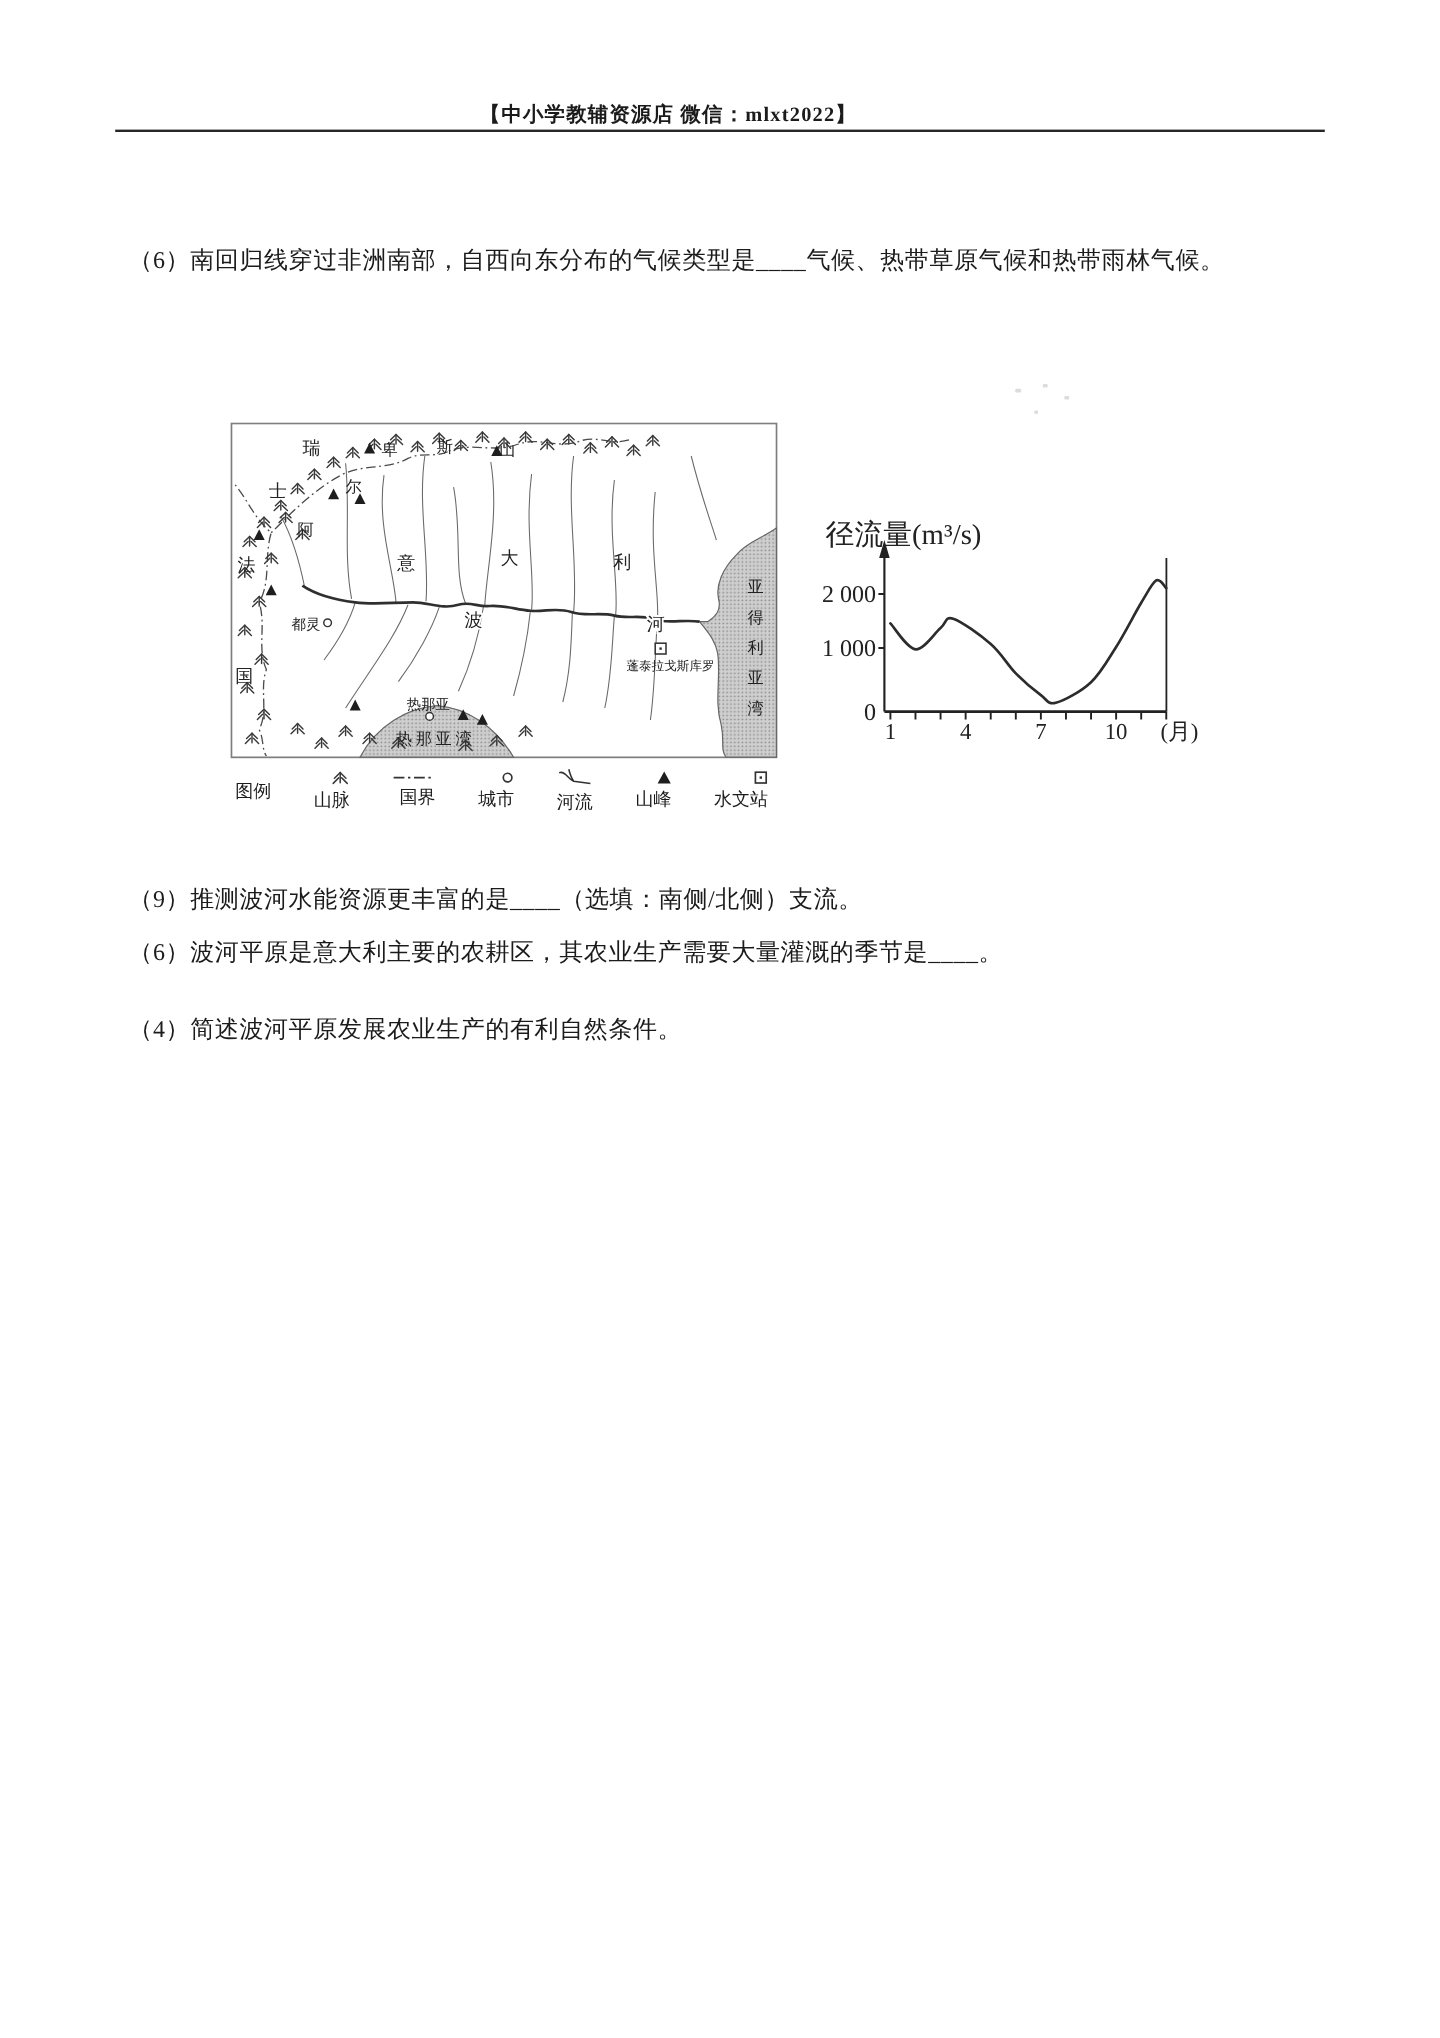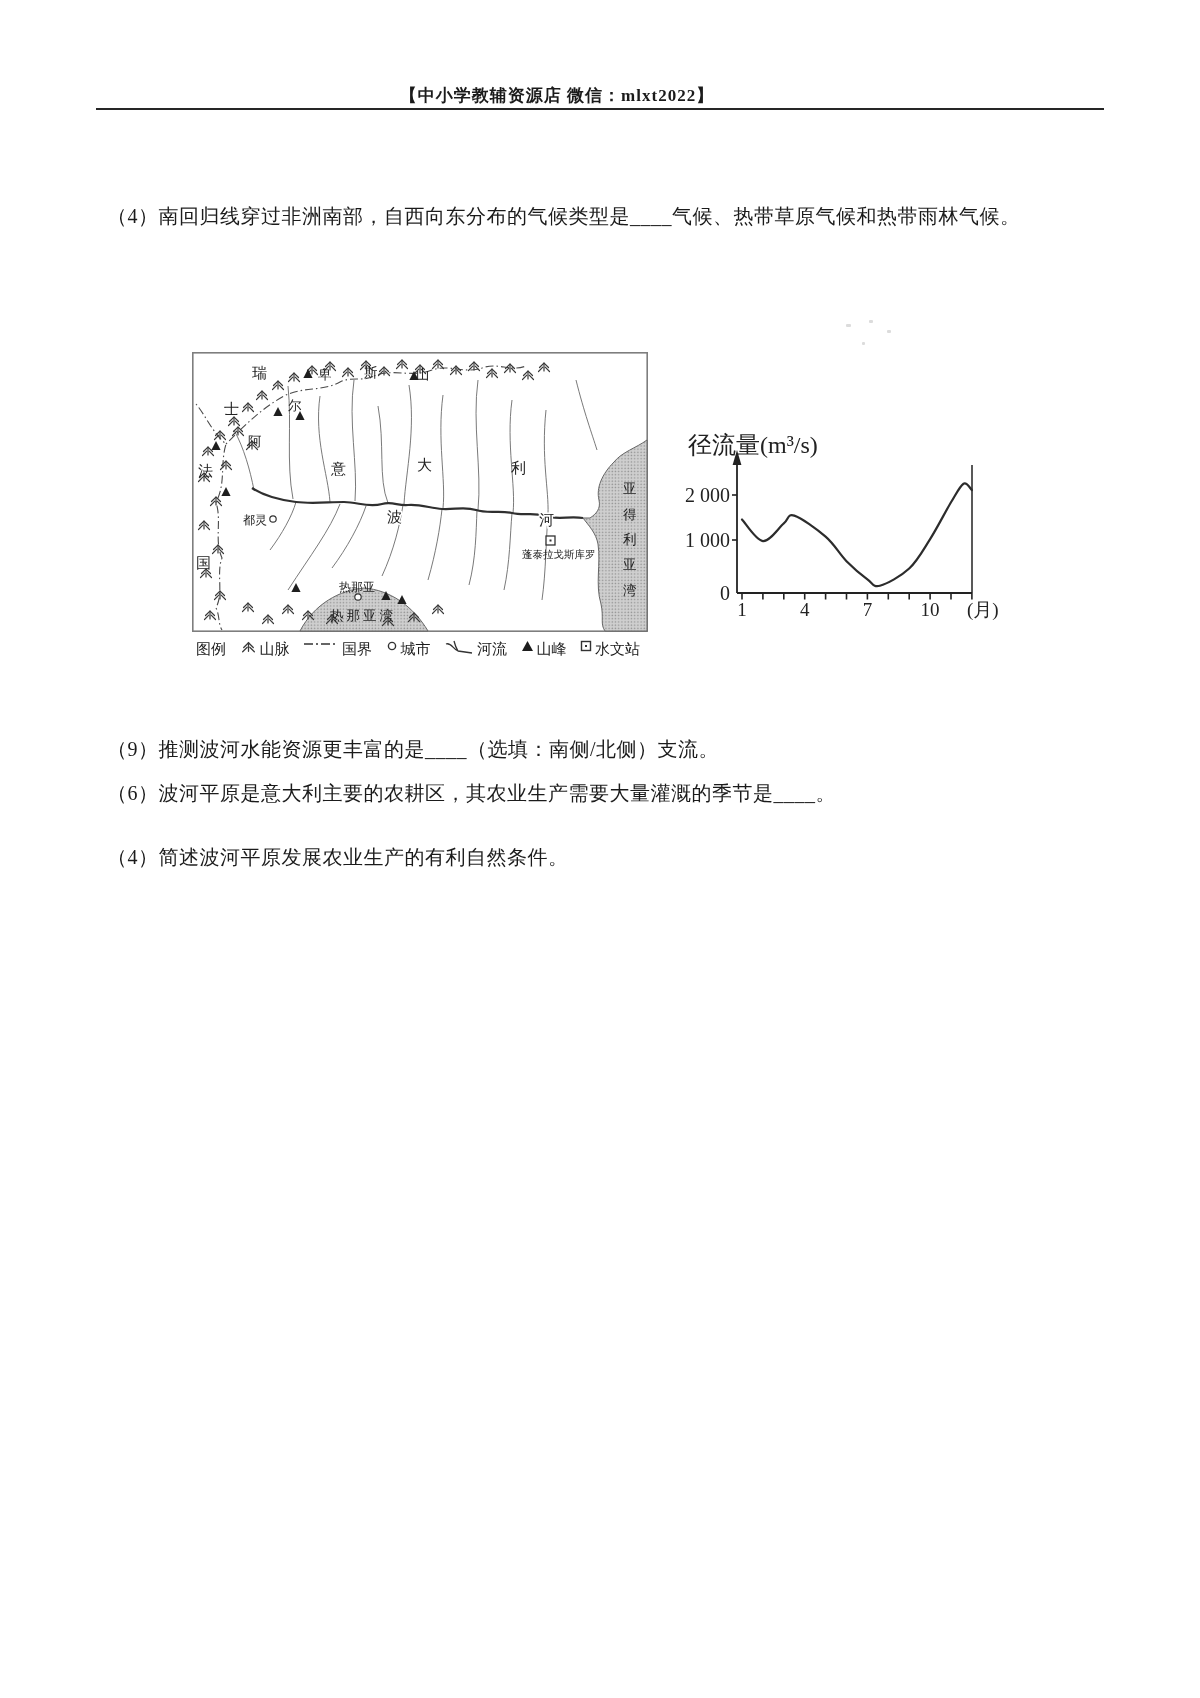--- a/index.html
+++ b/index.html
@@ -9,33 +9,33 @@
   .hdr{position:absolute;top:84px;left:0;width:1114px;text-align:center;
        font-size:17px;font-weight:bold;letter-spacing:1px;}
   .rule{position:absolute;top:108px;left:96px;width:1008px;height:2px;background:#262626;}
   .tline{position:absolute;left:107px;font-size:20px;white-space:nowrap;letter-spacing:0.5px;}
   .q34{position:absolute;top:234px;left:96px;width:992px;font-size:20px;line-height:46.5px;
        text-align:justify;letter-spacing:0.5px;}
   .blue{color:var(--accent,#2222cc);font-weight:bold;}
   .num{font-weight:bold;margin-right:8px;}
   .legend{position:absolute;top:640px;left:196px;width:444px;display:flex;align-items:center;
           justify-content:space-between;font-size:15px;white-space:nowrap;}
-  .litem{display:flex;align-items:flex-start;gap:3px;}
+  .litem{display:flex;align-items:flex-end;gap:3px;flex-direction:column;}
   svg text{font-family:"Liberation Serif",serif;fill:#222;}
   .noise{position:absolute;background:#c9c9c9;opacity:.65;border-radius:1px;}
 </style>
 </head>
 <body>
 
 <div class="page">
 
   <div class="hdr">【中小学教辅资源店 微信：mlxt2022】</div>
   <div class="rule"></div>
 
-  <div class="tline" style="top:203px">（4）南回归线穿过非洲南部，自西向东分布的气候类型是____气候、热带草原气候和热带雨林气候。</div>
+  <div class="tline" style="top:203px">（6）南回归线穿过非洲南部，自西向东分布的气候类型是____气候、热带草原气候和热带雨林气候。</div>
 
 
   <svg class="abs" style="left:192px;top:352px" width="456" height="280" viewBox="0 0 456 280">
     <defs>
       <pattern id="ht" width="3.2" height="3.2" patternUnits="userSpaceOnUse">
         <rect width="3.2" height="3.2" fill="#cfcfcf"></rect>
         <circle cx="1.1" cy="1.1" r="0.75" fill="#8f8f8f"></circle>
       </pattern>
       <g id="mt" stroke="#3a3a3a" stroke-width="1.2" fill="none" stroke-linecap="round">
         <path d="M0,1 L0,9"></path>

